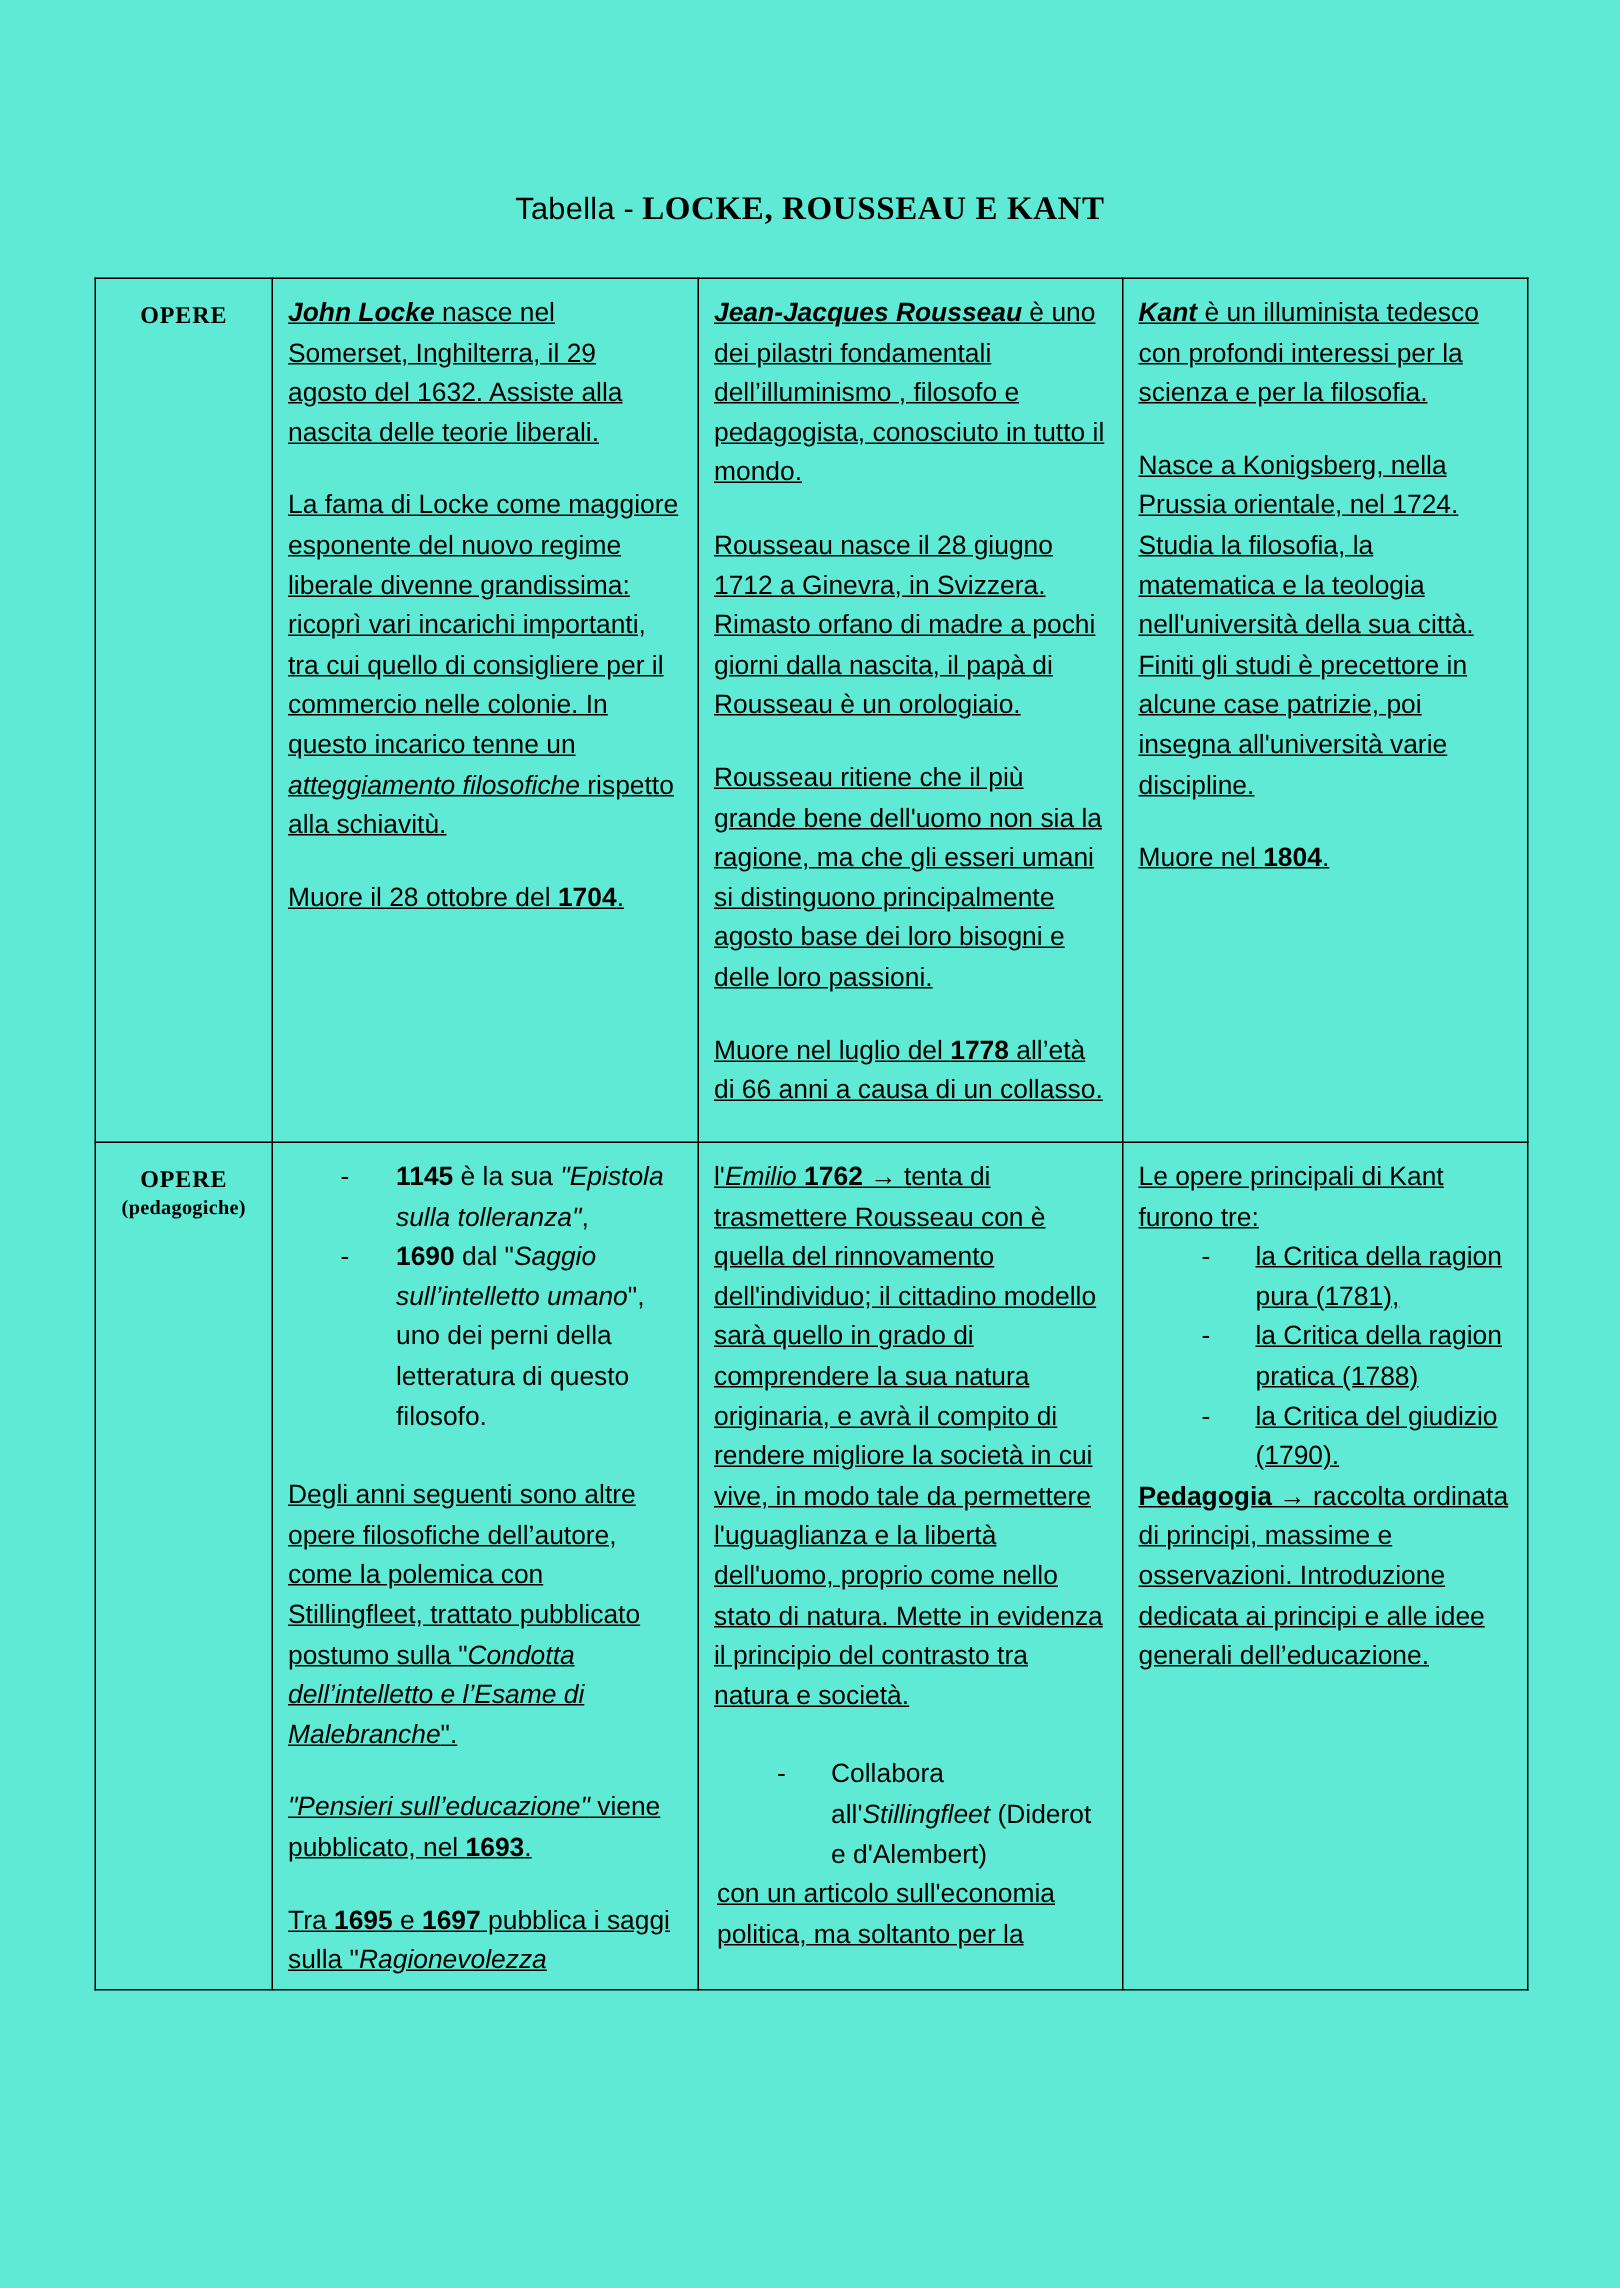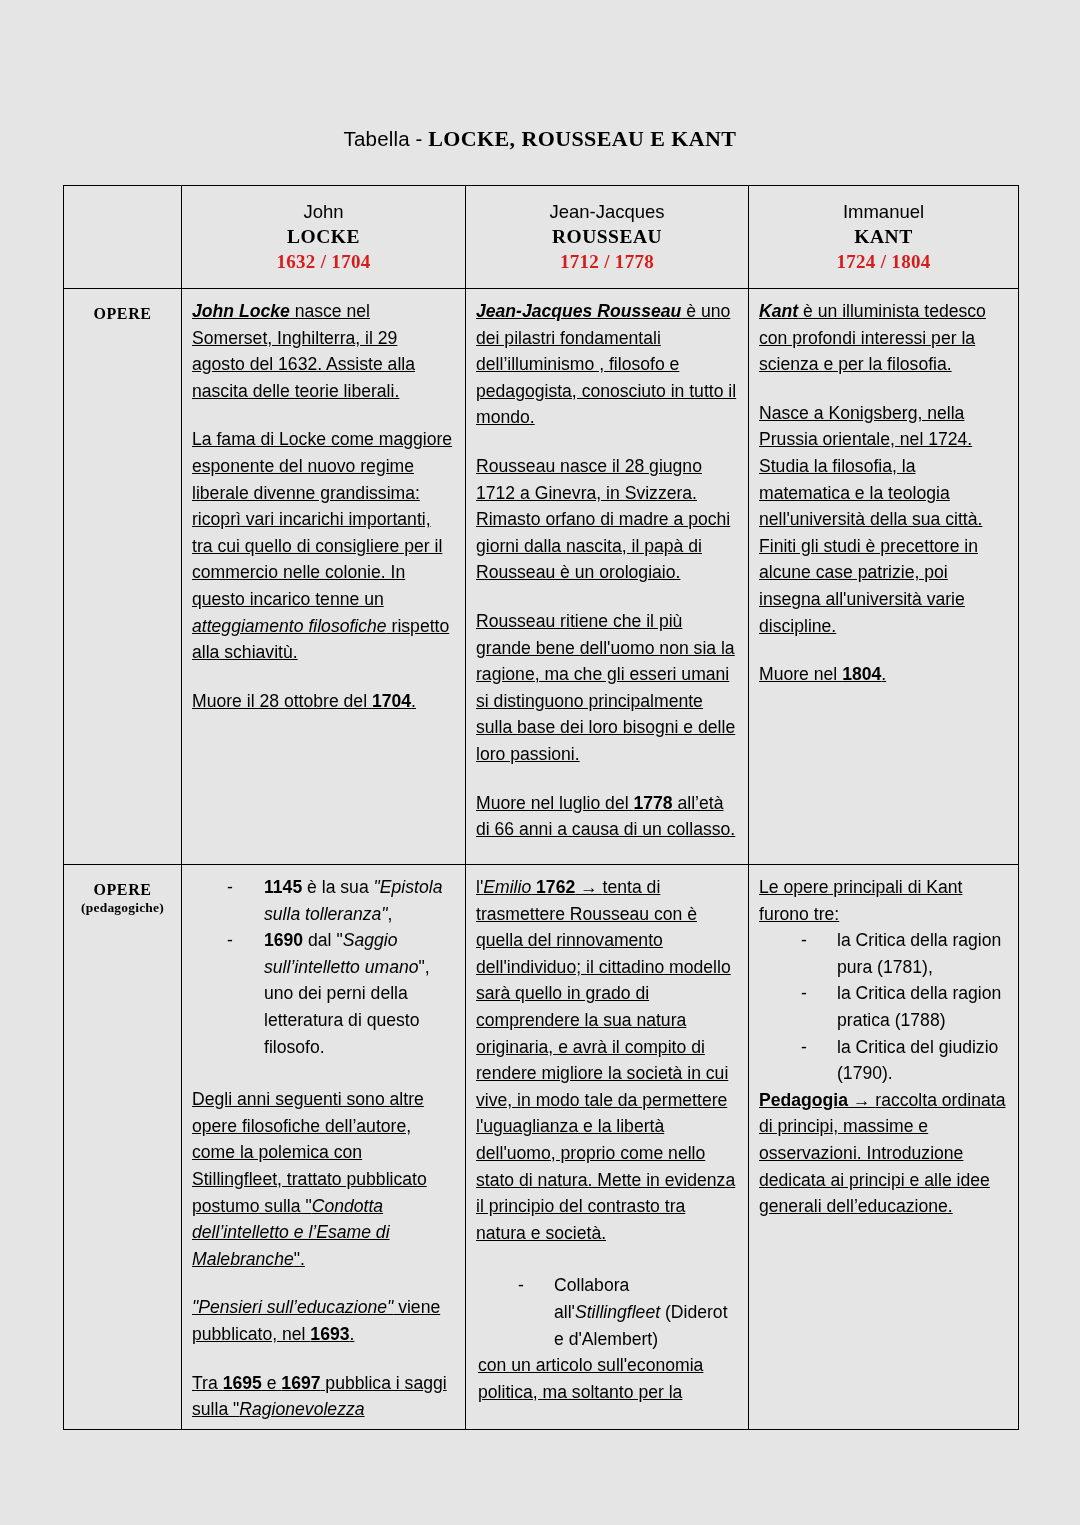--- a/index.html
+++ b/index.html
@@ -12,21 +12,21 @@
     height: 1525px;
     font-family: "Liberation Sans", sans-serif;
     color: #000000;
     overflow: hidden;
   }
 
   .page {
     position: relative;
     width: 1080px;
     height: 1525px;
-    background: #e5e5e5;
+    background: #5eead4;
   }
 
   
   .doc-title {
     position: absolute;
     top: 126px;
     left: 0;
     width: 1080px;
     text-align: center;
     white-space: nowrap;
@@ -143,20 +143,21 @@
     margin: 0;
   }
   ul.dash li::before {
     content: "-";
     position: absolute;
     left: 35px;
     top: 0;
   }
   ul.dash.indent-kant li {
     padding-left: 78px;
+    text-decoration: underline;
   }
   ul.dash.indent-kant li::before {
     left: 42px;
   }
   ul.dash.indent-rous li {
     padding-left: 78px;
   }
   ul.dash.indent-rous li::before {
     left: 42px;
   }
@@ -180,57 +181,36 @@
 
   <table class="tbl">
     <colgroup>
       <col class="c-label">
       <col class="c-locke">
       <col class="c-rous">
       <col class="c-kant">
     </colgroup>
     <tbody>
 
-      <tr>
-        <td class="hdr-cell"></td>
-
-        <td class="hdr-cell">
-          <div class="hdr-first">John</div>
-          <div class="hdr-last">LOCKE</div>
-          <div class="hdr-dates">1632 / 1704</div>
-        </td>
-
-        <td class="hdr-cell">
-          <div class="hdr-first">Jean-Jacques</div>
-          <div class="hdr-last">ROUSSEAU</div>
-          <div class="hdr-dates">1712 / 1778</div>
-        </td>
-
-        <td class="hdr-cell">
-          <div class="hdr-first">Immanuel</div>
-          <div class="hdr-last">KANT</div>
-          <div class="hdr-dates">1724 / 1804</div>
-        </td>
-      </tr>
 
       <tr class="vita-row">
         <td class="rowlabel">
           <span class="lbl-main">OPERE</span>
         </td>
 
         <td class="cell">
           <p><span class="bi">John Locke</span><span> nasce nel Somerset, Inghilterra, il 29 agosto del 1632.  Assiste alla nascita delle teorie liberali.</span></p>
           <p><span>La fama di Locke come maggiore esponente del nuovo regime liberale divenne grandissima: ricoprì vari incarichi importanti, tra cui quello di consigliere per il commercio nelle colonie. In questo incarico tenne un </span><i>atteggiamento filosofiche</i><span> rispetto alla schiavitù.</span></p>
           <p><span>Muore il 28 ottobre del </span><b>1704</b><span>.</span></p>
         </td>
 
         <td class="cell">
           <p><span class="bi">Jean-Jacques Rousseau</span><span> è uno dei pilastri fondamentali dell’illuminismo , filosofo e pedagogista, conosciuto in tutto il mondo.</span></p>
           <p>Rousseau nasce il 28 giugno 1712 a Ginevra, in Svizzera. Rimasto orfano di madre a pochi giorni dalla nascita, il papà di Rousseau è un orologiaio.</p>
-          <p>Rousseau ritiene che il più grande bene dell'uomo non sia la ragione, ma che gli esseri umani si distinguono principalmente sulla base dei loro bisogni e delle loro passioni.</p>
+          <p>Rousseau ritiene che il più grande bene dell'uomo non sia la ragione, ma che gli esseri umani si distinguono principalmente agosto base dei loro bisogni e delle loro passioni.</p>
           <p><span>Muore nel luglio del </span><b>1778</b><span> all’età di 66 anni a causa di un collasso.</span></p>
         </td>
 
         <td class="cell">
           <p><span class="bi">Kant</span><span> è un illuminista tedesco con profondi interessi per la scienza e per la filosofia.</span></p>
           <p>Nasce a Konigsberg, nella Prussia orientale, nel 1724. Studia la filosofia, la matematica e la teologia nell'università della sua città. Finiti gli studi è precettore in alcune case patrizie, poi insegna all'università varie discipline.</p>
           <p><span>Muore nel </span><b>1804</b><span>.</span></p>
         </td>
       </tr>
 

